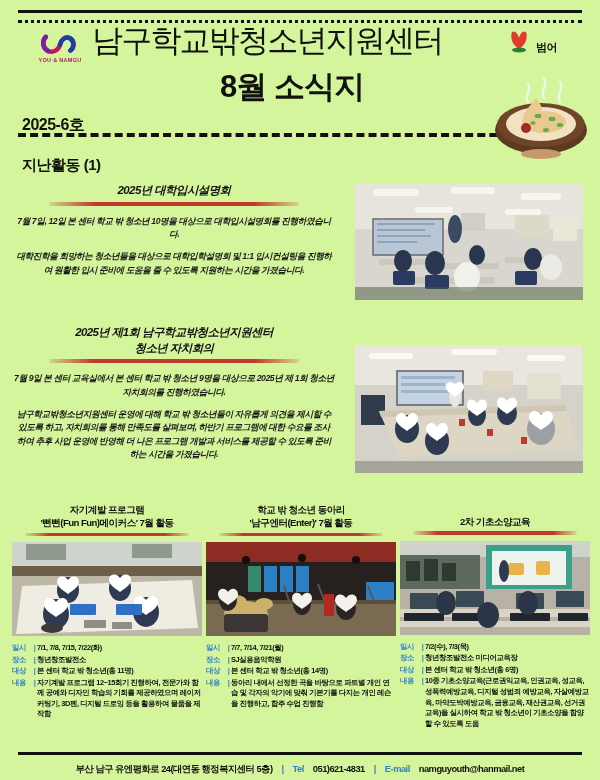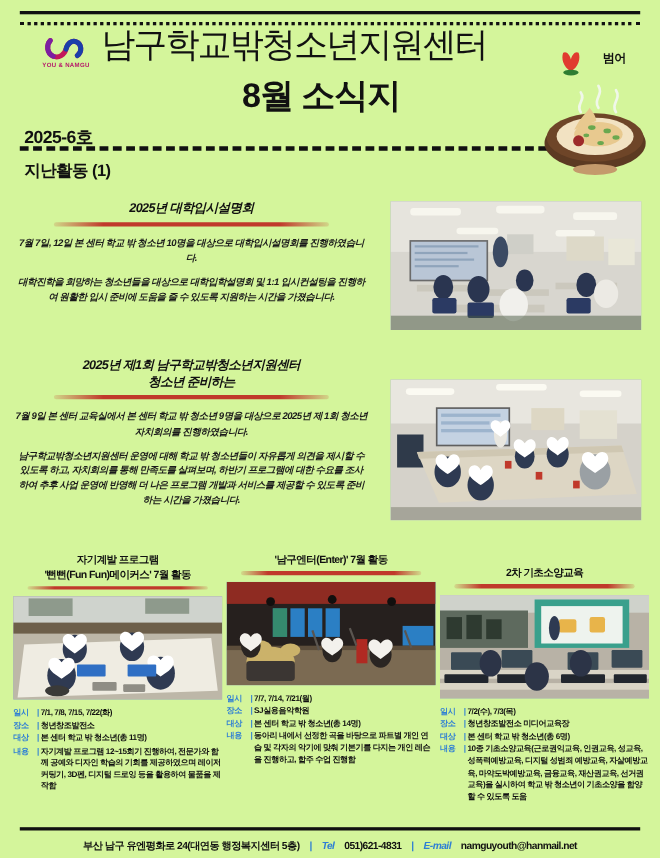--- a/index.html
+++ b/index.html
@@ -25,24 +25,24 @@
   .logo-mark{width:40px;height:22px;}
   .logo-text{font-size:5.5px;font-weight:bold;color:#b5176a;letter-spacing:.3px;margin-top:2px;}
 
   
   .title-main{position:absolute;left:92px;top:25px;width:400px;
     font-size:31px;font-weight:normal;letter-spacing:-1.8px;line-height:1;
     white-space:nowrap;}
   .title-sub{position:absolute;left:0;right:16px;top:66px;text-align:center;
     font-size:31px;font-weight:bold;letter-spacing:-1px;}
   .issue{position:absolute;left:22px;top:115px;font-size:16px;font-weight:bold;letter-spacing:-.5px;}
-  .section-label{position:absolute;left:22px;top:146px;font-size:15px;font-weight:bold;letter-spacing:-.5px;}
-
-  
-  .mascot{position:absolute;left:508px;top:29px;display:flex;align-items:flex-start;gap:18px;margin-top:16px;}
+  .section-label{position:absolute;left:22px;top:156px;font-size:15px;font-weight:bold;letter-spacing:-.5px;}
+
+  
+  .mascot{position:absolute;left:508px;top:29px;display:flex;align-items:flex-end;gap:6px;}
   .mascot-name{font-size:11px;font-weight:bold;color:#111;letter-spacing:-.5px;}
 
   
   .food{position:absolute;left:486px;top:62px;width:110px;height:100px;}
 
   
   .art{position:absolute;font-style:italic;}
   .art-head{text-align:center;font-size:11.5px;font-weight:bold;letter-spacing:-.6px;line-height:1.35;}
   .underline{display:block;margin:3px auto 0;height:4px;width:78%;
     background:linear-gradient(90deg,rgba(190,40,30,.15),#c0392b 18%,#c0392b 82%,rgba(190,40,30,.15));
@@ -68,21 +68,21 @@
   .row .k{color:#2f7fd4;flex:0 0 20px;white-space:nowrap;}
   .row .bar{color:#2f7fd4;flex:0 0 5px;text-align:center;}
   .row .v{color:#111;flex:1;}
 
   
   .foot-rule{position:absolute;left:18px;right:18px;top:752px;height:3px;background:#111;}
   .footer{position:absolute;left:0;right:0;top:758px;height:22px;
     display:flex;align-items:center;justify-content:center;gap:9px;
     font-size:9.3px;font-weight:bold;letter-spacing:-.5px;}
   .footer .sep{color:#2f7fd4;font-weight:bold;}
-  .footer .lab{color:#2f7fd4;font-style:italic;}
+  .footer .lab{color:#2f7fd4;}
   .footer .val{color:#111;}
 </style>
 </head>
 <body>
 
 <div class="page">
 
   <div class="rule-solid"></div>
   <div class="rule-dotted"></div>
 
@@ -182,21 +182,21 @@
         <rect x="160" y="88" width="22" height="14" rx="2"></rect>
       </g>
       <g fill="#4a5a42" opacity=".5">
           <rect x="0" y="104" width="228" height="13"></rect>
         </g>
     </svg>
   </div>
 
   <div class="art" style="left:14px;top:325px;width:320px;">
     <div class="art-head" style="white-space:pre-line;">2025년 제1회 남구학교밖청소년지원센터
-청소년 준비하는</div>
+청소년 자치회의</div>
     <span class="underline"></span>
     <div class="art-body">
       <p>7월 9일 본 센터 교육실에서 본 센터 학교 밖 청소년 9명을 대상으로 2025년 제 1회 청소년자치회의를 진행하였습니다.</p>
       <p>남구학교밖청소년지원센터 운영에 대해 학교 밖 청소년들이 자유롭게 의견을 제시할 수 있도록 하고, 자치회의를 통해 만족도를 살펴보며, 하반기 프로그램에 대한 수요를 조사하여 추후 사업 운영에 반영해 더 나은 프로그램 개발과 서비스를 제공할 수 있도록 준비하는 시간을 가졌습니다.</p>
     </div>
   </div>
 
   <div class="photo" style="left:355px;top:345px;width:228px;height:128px;">
     <svg viewBox="0 0 228 128" preserveAspectRatio="none">
       <rect width="228" height="128" fill="#d5d2ca"></rect>
@@ -298,20 +298,21 @@
       <div class="row">
         <span class="k">내용</span>
         <span class="bar">|</span>
         <span class="v">자기계발 프로그램 12~15회기 진행하여, 전문가와 함께 공예와 디자인 학습의 기회를 제공하였으며 레이저커팅기, 3D펜, 디지털 드로잉 등을 활용하여 물품을 제작함</span>
       </div>
     </div>
   </div>
 
   <div class="card" style="left:206px;">
     <div class="card-head">
+      <div>학교 밖 청소년 동아리</div>
       <div>'남구엔터(Enter)' 7월 활동</div>
     </div>
     <span class="card-ul"></span>
     <div class="card-photo">
       <svg viewBox="0 0 190 94" preserveAspectRatio="none">
         <rect width="190" height="94" fill="#26201e"></rect>
         <rect x="0" y="0" width="190" height="20" fill="#8e2b22"></rect>
         <g fill="#120f0e">
             <circle cx="40" cy="18" r="4"></circle>
             <circle cx="96" cy="16" r="4"></circle>

